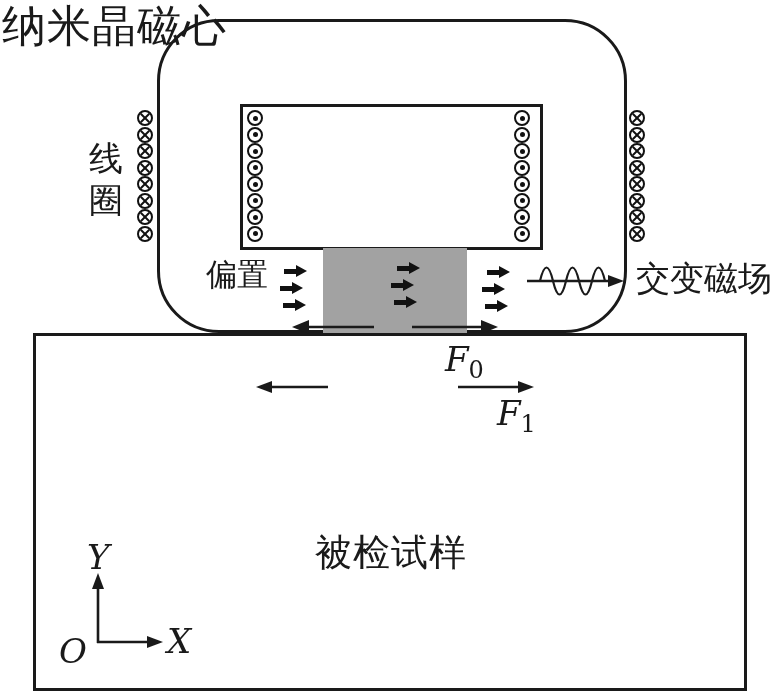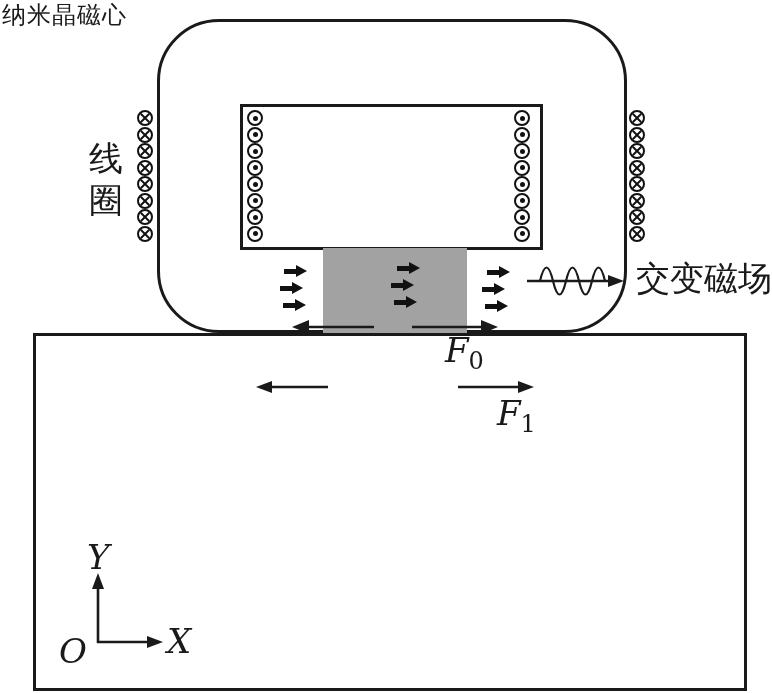--- a/index.html
+++ b/index.html
@@ -48,21 +48,21 @@
   .barrow{position:relative;width:24px;height:12px;flex:0 0 auto;}
   .barrow .shaft{position:absolute;left:0;top:3.5px;width:13px;height:5px;background:#111;}
   .barrow .bhead{
     position:absolute;left:12px;top:0;width:0;height:0;
     border-left:11px solid #111;border-top:6px solid transparent;border-bottom:6px solid transparent;
   }
   .barrow-group{display:flex;flex-direction:column;gap:5px;}
 
   
   .lbl{white-space:nowrap;line-height:1.05;}
-  .title-lbl{font-size:24px;letter-spacing:1px;}
+  .title-lbl{font-size:44px;letter-spacing:1px;}
   .side-lbl{font-size:34px;text-align:center;line-height:37px;}
   .bias-lbl{font-size:31px;line-height:33px;text-align:center;}
   .alt-lbl{font-size:34px;}
   .sample-lbl{font-size:37px;letter-spacing:1px;}
   .math{font-style:italic;font-size:34px;}
   .math .sub{font-style:normal;font-size:24px;vertical-align:-7px;}
   svg{display:block;}
 </style>
 </head>
 <body>
@@ -188,26 +188,28 @@
   </svg>
 
   <div class="abs lbl cn title-lbl" style="left:2px;top:3px;">纳米晶磁心</div>
 
   <div class="abs cn side-lbl" style="left:86px;top:140px;width:40px;">
     <div>线</div>
     <div style="margin-top:5px;">圈</div>
   </div>
 
   <div class="abs cn bias-lbl" style="left:201px;top:258px;width:72px;">
+    <div>偏置</div>
   </div>
 
   <div class="abs lbl cn alt-lbl" style="left:636px;top:261px;">交变磁场</div>
 
-
-  <div class="abs lbl math" style="left:445px;top:333px;">
+  <div class="abs lbl cn sample-lbl" style="left:315px;top:534px;">被检试样</div>
+
+  <div class="abs lbl math" style="left:445px;top:342px;">
     <span>F</span><span class="sub">0</span>
   </div>
 
   <div class="abs lbl math" style="left:497px;top:396px;text-align:center;">
     <span>F</span><span class="sub">1</span>
   </div>
 
   <div class="abs lbl math" style="left:87px;top:540px;">Y</div>
   <div class="abs lbl math" style="left:59px;top:634px;">O</div>
   <div class="abs lbl math" style="left:167px;top:624px;">X</div>

